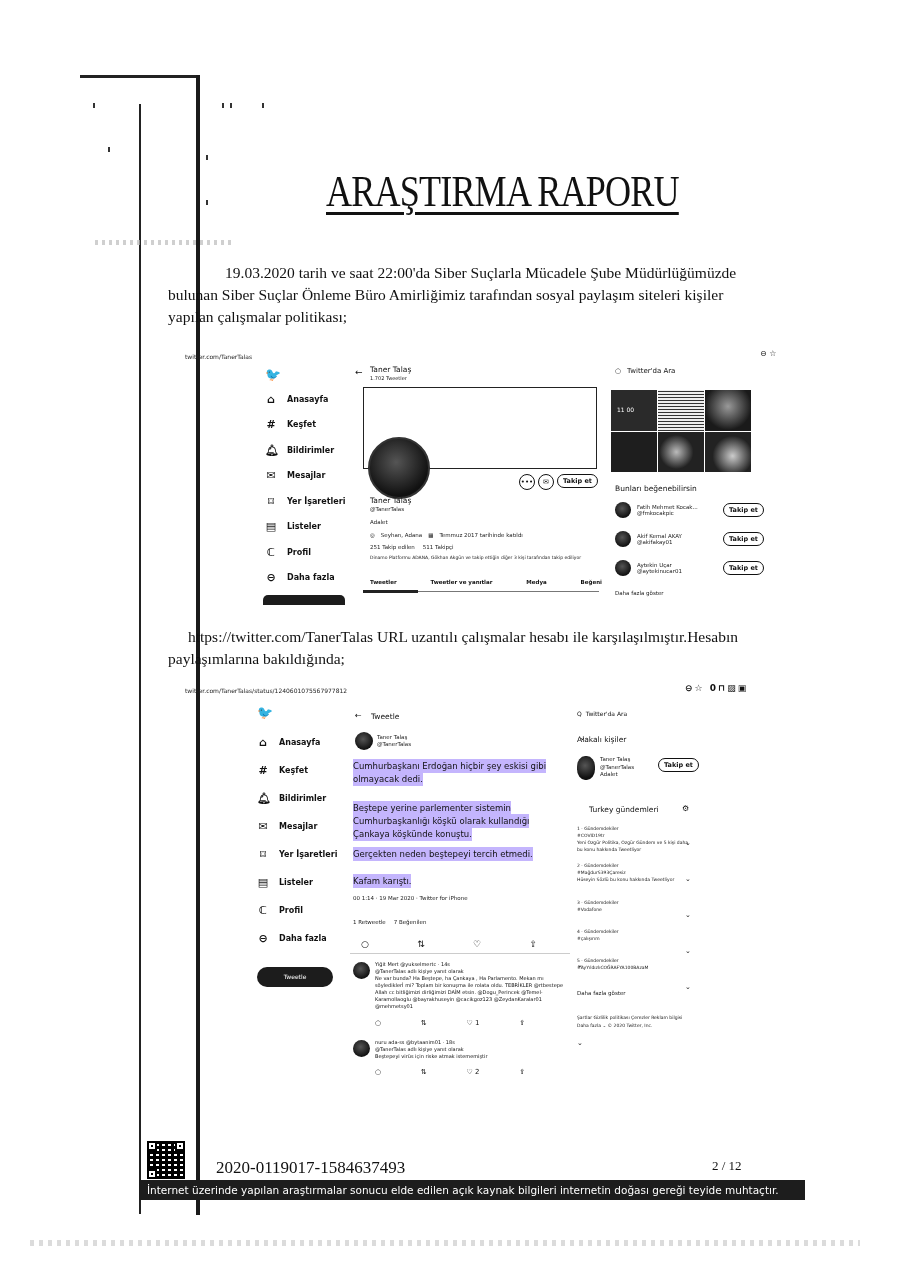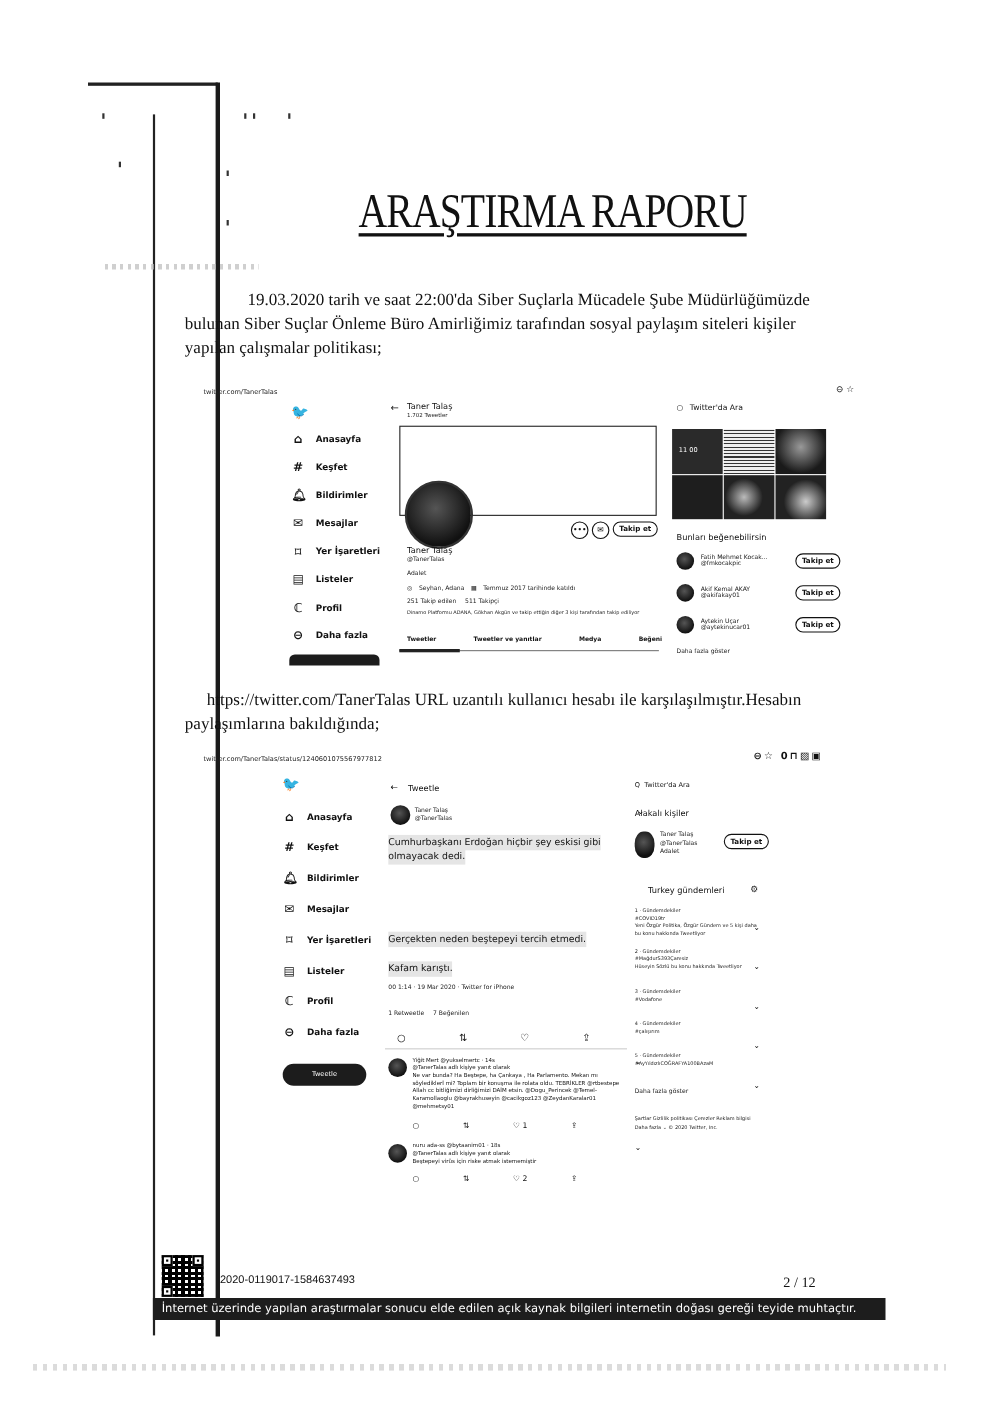--- a/index.html
+++ b/index.html
@@ -19,21 +19,21 @@
   
   .shot{font-family:"DejaVu Sans",sans-serif;color:#111;}
   .url{font-size:6px;color:#222;}
   .nav-item{display:flex;align-items:center;gap:10px;font-size:8px;font-weight:bold;height:14px;}
   .nav-ico{width:12px;text-align:center;font-size:11px;}
   .btn-pill{border:1.5px solid #111;border-radius:10px;font-size:6.5px;font-weight:bold;padding:2px 5px;background:#fff;white-space:nowrap;}
   .circ{width:14px;height:14px;border:1.5px solid #111;border-radius:50%;display:flex;align-items:center;justify-content:center;font-size:7px;}
   .avatar{border-radius:50%;background:radial-gradient(circle at 45% 40%,#555,#111 70%);}
   .small{font-size:5.5px;color:#222;}
   .bold{font-weight:normal;}
-  .hl{background:#e5e5e5;}
+  .hl{background:#c4b5fd;}
   .tweet-text{font-size:8.5px;line-height:13px;}
   .tweet-text span{padding:2px 0;}
   .action-row{display:flex;justify-content:space-between;font-size:9px;}
   .footer-bar{left:139px;top:1180px;width:666px;height:20px;background:#1d1d1d;color:#fff;font-family:"DejaVu Sans",sans-serif;font-size:10.5px;line-height:20px;padding-left:8px;box-sizing:border-box;white-space:nowrap;overflow:hidden;}
   .qr{left:147px;top:1141px;width:38px;height:38px;background:
      repeating-linear-gradient(0deg,#000 0 3px,#fff 3px 5px),
      repeating-linear-gradient(90deg,#000 0 3px,#fff 3px 6px);background-blend-mode:multiply;}
   .qr .fin{position:absolute;width:10px;height:10px;border:2px solid #000;background:#fff;box-sizing:border-box;}
   .qr .fin::after{content:"";position:absolute;left:2px;top:2px;width:2px;height:2px;background:#000;}
 </style>
@@ -170,21 +170,21 @@
     <div class="avatar" style="width:16px;height:16px"></div>
     <div style="width:80px">
         <div class="small bold">Aytekin Uçar</div>
         <div class="small">@aytekinucar01</div>
       </div>
     <span class="btn-pill">Takip et</span>
   </div>
   <div class="abs small" style="left:430px;top:245px">Daha fazla göster</div>
 </div>
 
-<div class="abs para" style="left:188px;top:626px;width:588px;text-align:justify;white-space:normal">https://twitter.com/TanerTalas   URL uzantılı kullanıcı hesabı ile karşılaşılmıştır.Hesabın</div>
+<div class="abs para" style="left:188px;top:626px;width:588px;text-align:justify;white-space:normal">https://twitter.com/TanerTalas   URL uzantılı çalışmalar hesabı ile karşılaşılmıştır.Hesabın</div>
 <div class="abs para" style="left:168px;top:648px">paylaşımlarına bakıldığında;</div>
 
 <div class="abs shot" style="left:185px;top:683px;width:600px;height:400px">
   <div class="abs url" style="left:0;top:4px">twitter.com/TanerTalas/status/1240601075567977812</div>
   <div class="abs" style="left:500px;top:0px;font-size:9px;font-weight:bold;letter-spacing:2px">⊖☆ 0⊓▨▣</div>
 
   <div class="abs" style="left:72px;top:22px;font-size:13px">🐦</div>
   <div class="abs" style="left:72px;top:52px;display:flex;flex-direction:column;gap:14px">
     <div class="nav-item">
         <span class="nav-ico">⌂</span>
@@ -223,20 +223,21 @@
 
   <div class="abs" style="left:170px;top:28px;font-size:8px">←</div>
   <div class="abs bold" style="left:186px;top:29px;font-size:7.5px">Tweetle</div>
 
   <div class="abs avatar" style="left:170px;top:49px;width:18px;height:18px"></div>
   <div class="abs small bold" style="left:192px;top:51px">Taner Talaş</div>
   <div class="abs small" style="left:192px;top:58px">@TanerTalas</div>
   <div class="abs" style="left:394px;top:50px;font-size:8px">⌄</div>
 
   <div class="abs tweet-text" style="left:168px;top:77px;width:195px"><span class="hl">Cumhurbaşkanı Erdoğan hiçbir şey eskisi gibi olmayacak dedi.</span></div>
+  <div class="abs tweet-text" style="left:168px;top:119px;width:215px"><span class="hl">Beştepe yerine parlementer sistemin Cumhurbaşkanlığı köşkü olarak kullandığı  Çankaya köşkünde konuştu.</span></div>
   <div class="abs tweet-text" style="left:168px;top:165px;width:215px"><span class="hl">Gerçekten neden beştepeyi tercih etmedi.</span></div>
   <div class="abs tweet-text" style="left:168px;top:192px;width:215px"><span class="hl">Kafam karıştı.</span></div>
   <div class="abs small" style="left:168px;top:212px">00 1:14 · 19 Mar 2020 · Twitter for iPhone</div>
   <div class="abs small" style="left:168px;top:236px;display:flex;gap:8px">
     <span>1 Retweetle</span>
     <span>7 Beğenilen</span>
   </div>
   <div class="abs action-row" style="left:176px;top:256px;width:176px">
     <span>○</span>
     <span>⇅</span>
@@ -316,15 +317,15 @@
   <div class="abs small" style="left:392px;top:307px">Daha fazla göster</div>
   <div class="abs small" style="left:392px;top:332px;font-size:4.5px">Şartlar  Gizlilik politikası  Çerezler  Reklam bilgisi</div>
   <div class="abs small" style="left:392px;top:340px;font-size:4.5px">Daha fazla ⌄  © 2020 Twitter, Inc.</div>
 </div>
 
 <div class="abs qr">
   <div class="fin" style="left:0;top:0"></div>
   <div class="fin" style="right:0;top:0"></div>
   <div class="fin" style="left:0;bottom:0"></div>
 </div>
-<div class="abs" style="left:200px;top:1158px;font-size:10px;font-family:Liberation Sans, sans-serif">2020-0119017-1584637493</div>
+<div class="abs" style="left:216px;top:1158px;font-size:17px;font-family:Liberation Serif, serif">2020-0119017-1584637493</div>
 <div class="abs" style="left:712px;top:1158px;font-size:13px;font-family:'Liberation Serif',serif">2 / 12</div>
 <div class="abs footer-bar">İnternet üzerinde yapılan araştırmalar sonucu elde edilen açık kaynak bilgileri internetin doğası gereği teyide muhtaçtır.</div>
 
 </body></html>

